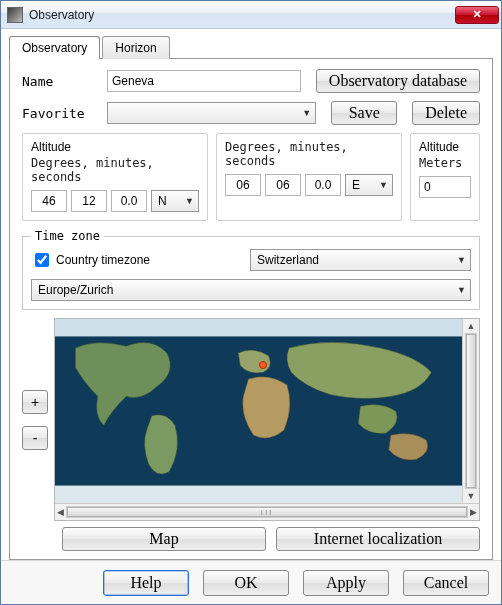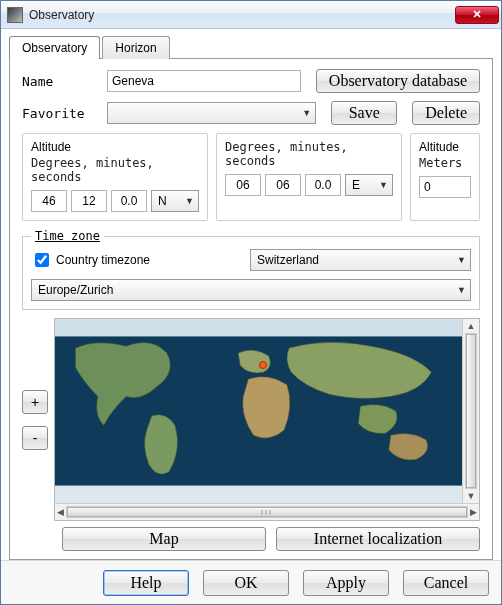--- a/index.html
+++ b/index.html
@@ -111,21 +111,20 @@
   .combo.small { flex:none; width:48px; }
   fieldset.group {
     border:1px solid #c8c8c8;
     padding:6px 8px 8px 8px;
     margin:0 0 8px 0;
   }
   fieldset.group > legend {
     padding:0 4px;
     font-family:"NSimSun","SimSun",monospace;
     font-size:12px;
-    text-decoration:underline;
   }
   .coord-row {
     display:flex; gap:8px;
     margin-bottom:8px;
   }
   .coord-col {
     border:1px solid #cfcfcf;
     padding:6px 8px 8px 8px;
     border-radius:2px;
   }

